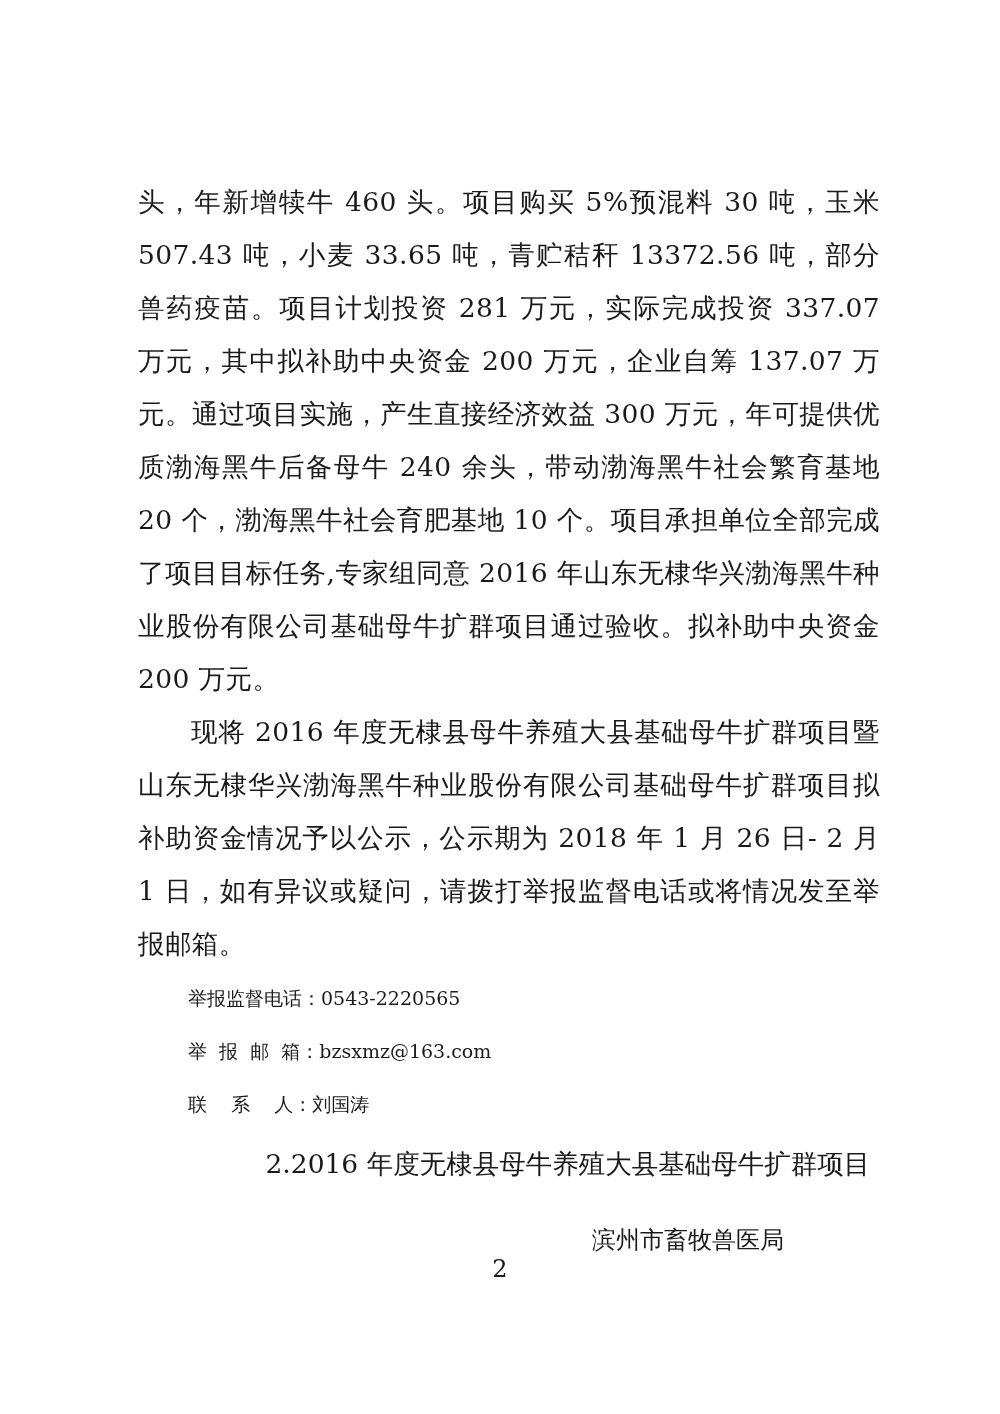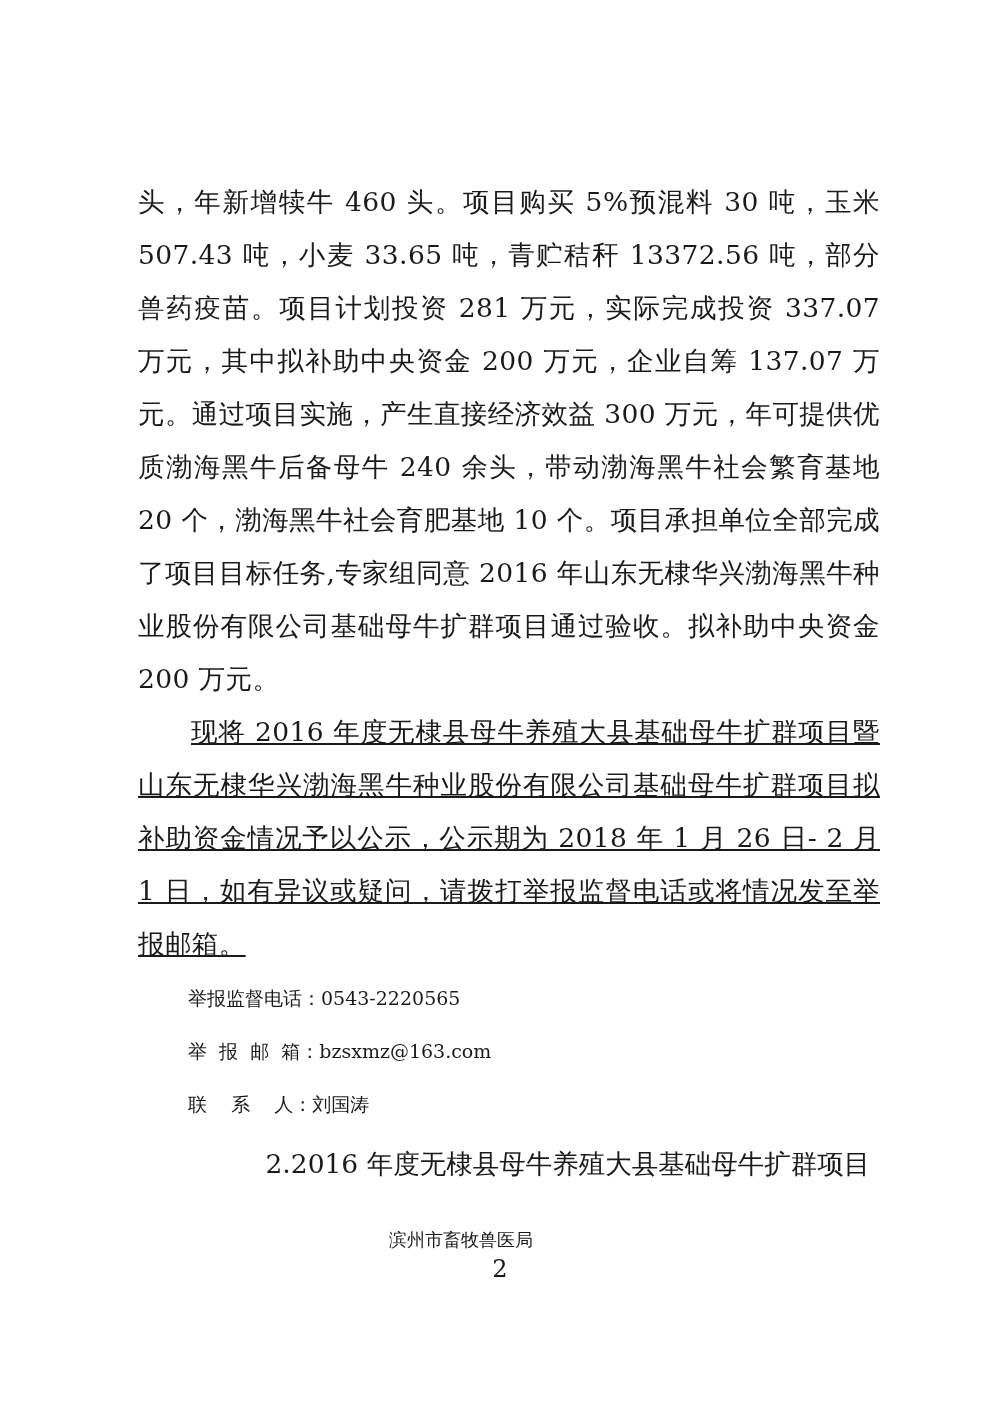--- a/index.html
+++ b/index.html
@@ -63,43 +63,43 @@
   }
   .attach-item-line1 {
     white-space: nowrap;
   }
   .attach-item-line2 {
     padding-left: 40px;
     white-space: nowrap;
   }
   .signature {
     margin-top: 26px;
-    text-align: center;
+    text-align: right;
     padding-right: 96px;
-    font-size: 18px;
+    font-size: 24px;
     line-height: 50px;
   }
   .page-number {
     position: absolute;
     left: 0;
     right: 0;
     top: 1255px;
     text-align: center;
     font-size: 24px;
     font-family: "DejaVu Serif", "Liberation Serif", serif;
   }
 </style>
 </head>
 <body>
 
 <div class="page">
 
   <div class="body-text">
     <p class="para-1">头，年新增犊牛 460 头。项目购买 5%预混料 30 吨，玉米 507.43 吨，小麦 33.65 吨，青贮秸秆 13372.56 吨，部分兽药疫苗。项目计划投资 281 万元，实际完成投资 337.07 万元，其中拟补助中央资金 200 万元，企业自筹 137.07 万元。通过项目实施，产生直接经济效益 300 万元，年可提供优质渤海黑牛后备母牛 240 余头，带动渤海黑牛社会繁育基地 20 个，渤海黑牛社会育肥基地 10 个。项目承担单位全部完成了项目目标任务,专家组同意 2016 年山东无棣华兴渤海黑牛种业股份有限公司基础母牛扩群项目通过验收。拟补助中央资金 200 万元。</p>
-    <p class="indent" style="margin-top:0;text-decoration:underline;">现将 2016 年度无棣县母牛养殖大县基础母牛扩群项目暨山东无棣华兴渤海黑牛种业股份有限公司基础母牛扩群项目拟补助资金情况予以公示，公示期为 2018 年 1 月 26 日- 2 月 1 日，如有异议或疑问，请拨打举报监督电话或将情况发至举报邮箱。</p>
+    <p class="indent" style="margin-top:0;">现将 2016 年度无棣县母牛养殖大县基础母牛扩群项目暨山东无棣华兴渤海黑牛种业股份有限公司基础母牛扩群项目拟补助资金情况予以公示，公示期为 2018 年 1 月 26 日- 2 月 1 日，如有异议或疑问，请拨打举报监督电话或将情况发至举报邮箱。</p>
   </div>
 
   <div class="contact-block">
     <div class="contact-line">举报监督电话：0543-2220565</div>
     <div class="contact-line">举  报  邮  箱：bzsxmz@163.com</div>
     <div class="contact-line">联    系    人：刘国涛</div>
   </div>
 
   <div class="attach-wrap">
     <div class="attach-row">

